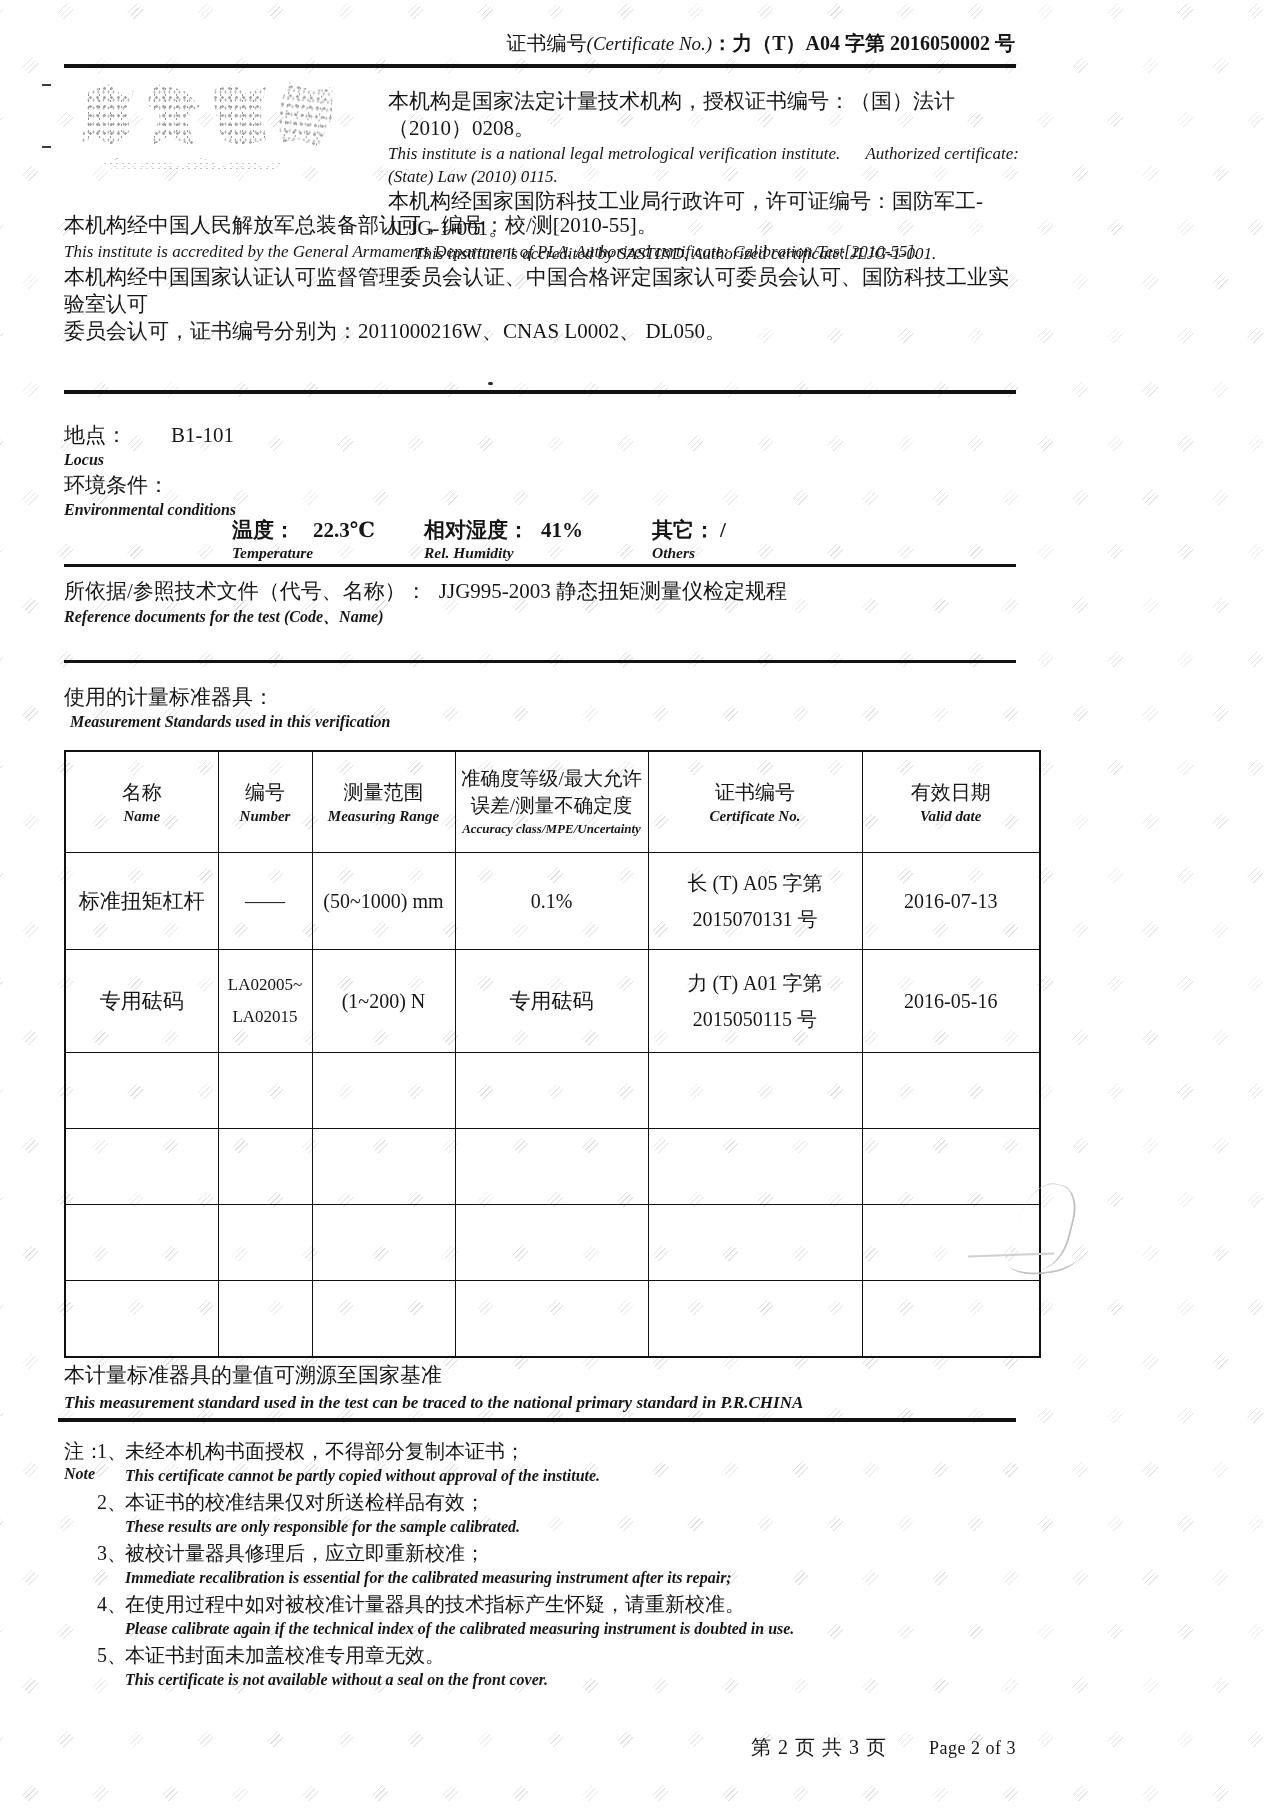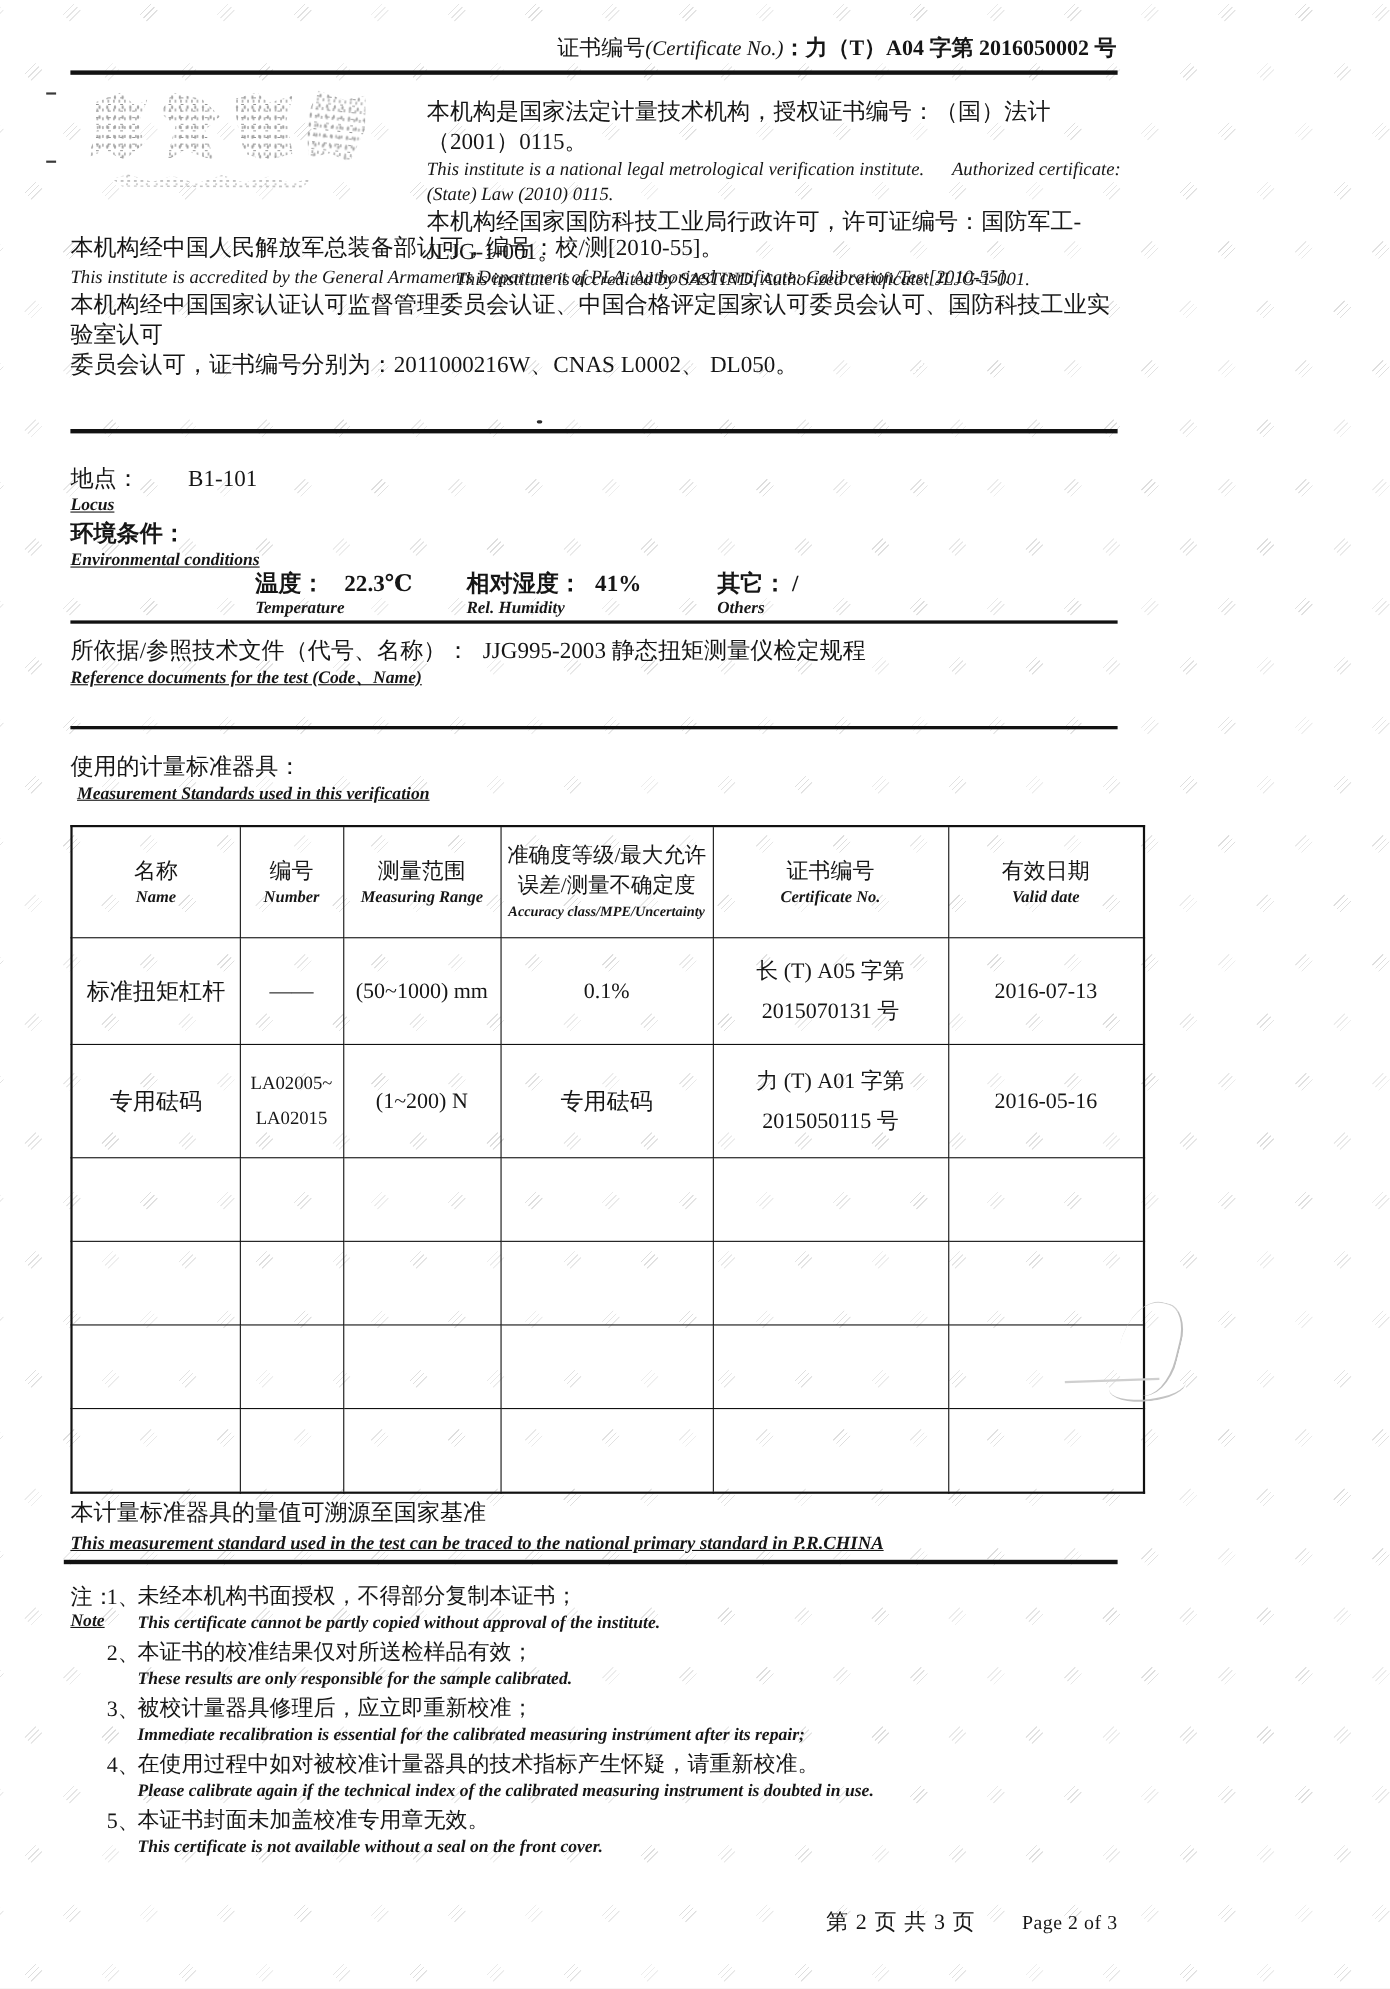--- a/index.html
+++ b/index.html
@@ -5,21 +5,21 @@
   html,body { margin:0; padding:0; background:#e8e8e8; }
   .page {
     position:relative; width:1264px; height:1808px; margin:0 auto;
     background:#ffffff; overflow:hidden;
     font-family:"Liberation Serif","DejaVu Serif",serif; color:#161616;
   }
   .abs { position:absolute; }
   .pre { white-space:pre-line; }
   .prew { white-space:pre-wrap; }
   .zh { font-size:21px; line-height:27px; }
-  .en-b { font-style:italic; font-weight:bold;text-decoration:underline; }
+  .en-b { font-style:italic; font-weight:bold; }
   .rule { position:absolute; background:#121212; }
 
   
   .cert-line { top:30px; left:0; width:1015px; text-align:right; font-size:20px; }
   .cert-line .lab-en { font-style:italic; font-size:19px; }
   .cert-line .val { font-weight:bold; }
 
   
   .intro { left:388px; top:88px; width:640px; }
   .intro .izh { font-size:21px; line-height:27px; }
@@ -52,21 +52,21 @@
       radial-gradient(#9a9a9a 1px, transparent 1.3px),
       radial-gradient(#b0b0b0 .8px, transparent 1.1px);
     background-size:6px 5px, 9px 7px;
     clip-path:polygon(0 40%,8% 10%,20% 60%,30% 20%,42% 70%,55% 15%,66% 65%,78% 25%,90% 70%,100% 30%,95% 100%,5% 90%);
     filter:blur(.4px); opacity:.6;
   }
 
   
   .locus-line  { left:64px; top:422px; }
   .locus-en    { left:64px; top:449px; font-size:16px; line-height:21px; }
-  .envlab-line { left:64px; top:472px;font-weight:bold; }
+  .envlab-line { left:64px; top:472px; }
   .envlab-en   { left:64px; top:499px; font-size:16px; line-height:21px; }
   .env-row { left:64px; top:517px; width:920px; height:46px; }
   .env-item { position:absolute; top:0; }
   .env-zh { font-size:21px; line-height:26px;font-weight:bold; }
   .env-en { font-size:15.5px; line-height:20px; font-style:italic; font-weight:bold; }
   .ei-t { left:168px; } .ei-h { left:360px; } .ei-o { left:588px; }
   .vgap-a { margin-left:18px; } .vgap-b { margin-left:12px; } .vgap-c { margin-left:5px; }
 
   .ref-line { left:64px; top:578px; }
   .ref-line .val { margin-left:12px; }
@@ -766,21 +766,21 @@
       <span>证书编号</span><span class="lab-en">(Certificate No.)</span><span class="val">：力（T）A04 字第 2016050002 号</span>
     </div>
     <div class="rule" style="top:64px; left:64px; width:952px; height:3.5px;"></div>
 
     <div class="abs logo">
       <span class="glyph g1"></span><span class="glyph g2"></span><span class="glyph g3"></span><span class="glyph g4"></span>
       <div class="script-line"></div>
     </div>
 
     <div class="abs intro">
-      <div class="izh">本机构是国家法定计量技术机构，授权证书编号：（国）法计（2001）0115。</div>
+      <div class="izh">本机构是国家法定计量技术机构，授权证书编号：（国）法计（2010）0208。</div>
       <div class="ien prew">This institute is a national legal metrological verification institute.      Authorized certificate:
 (State) Law (2010) 0115.</div>
       <div class="izh">本机构经国家国防科技工业局行政许可，许可证编号：国防军工-JLJG-1-001。</div>
       <div class="ien ind">This institute is accredited by SASTIND. Authorized certificate: JLJG-1-001.</div>
     </div>
 
     <div class="abs accred">
       <div class="azh">本机构经中国人民解放军总装备部认可，编号：校/测[2010-55]。</div>
       <div class="aen">This institute is accredited by the General Armaments Department of PLA. Authorized certificate: Calibration/Test[2010-55].</div>
       <div class="azh pre">本机构经中国国家认证认可监督管理委员会认证、中国合格评定国家认可委员会认可、国防科技工业实验室认可

